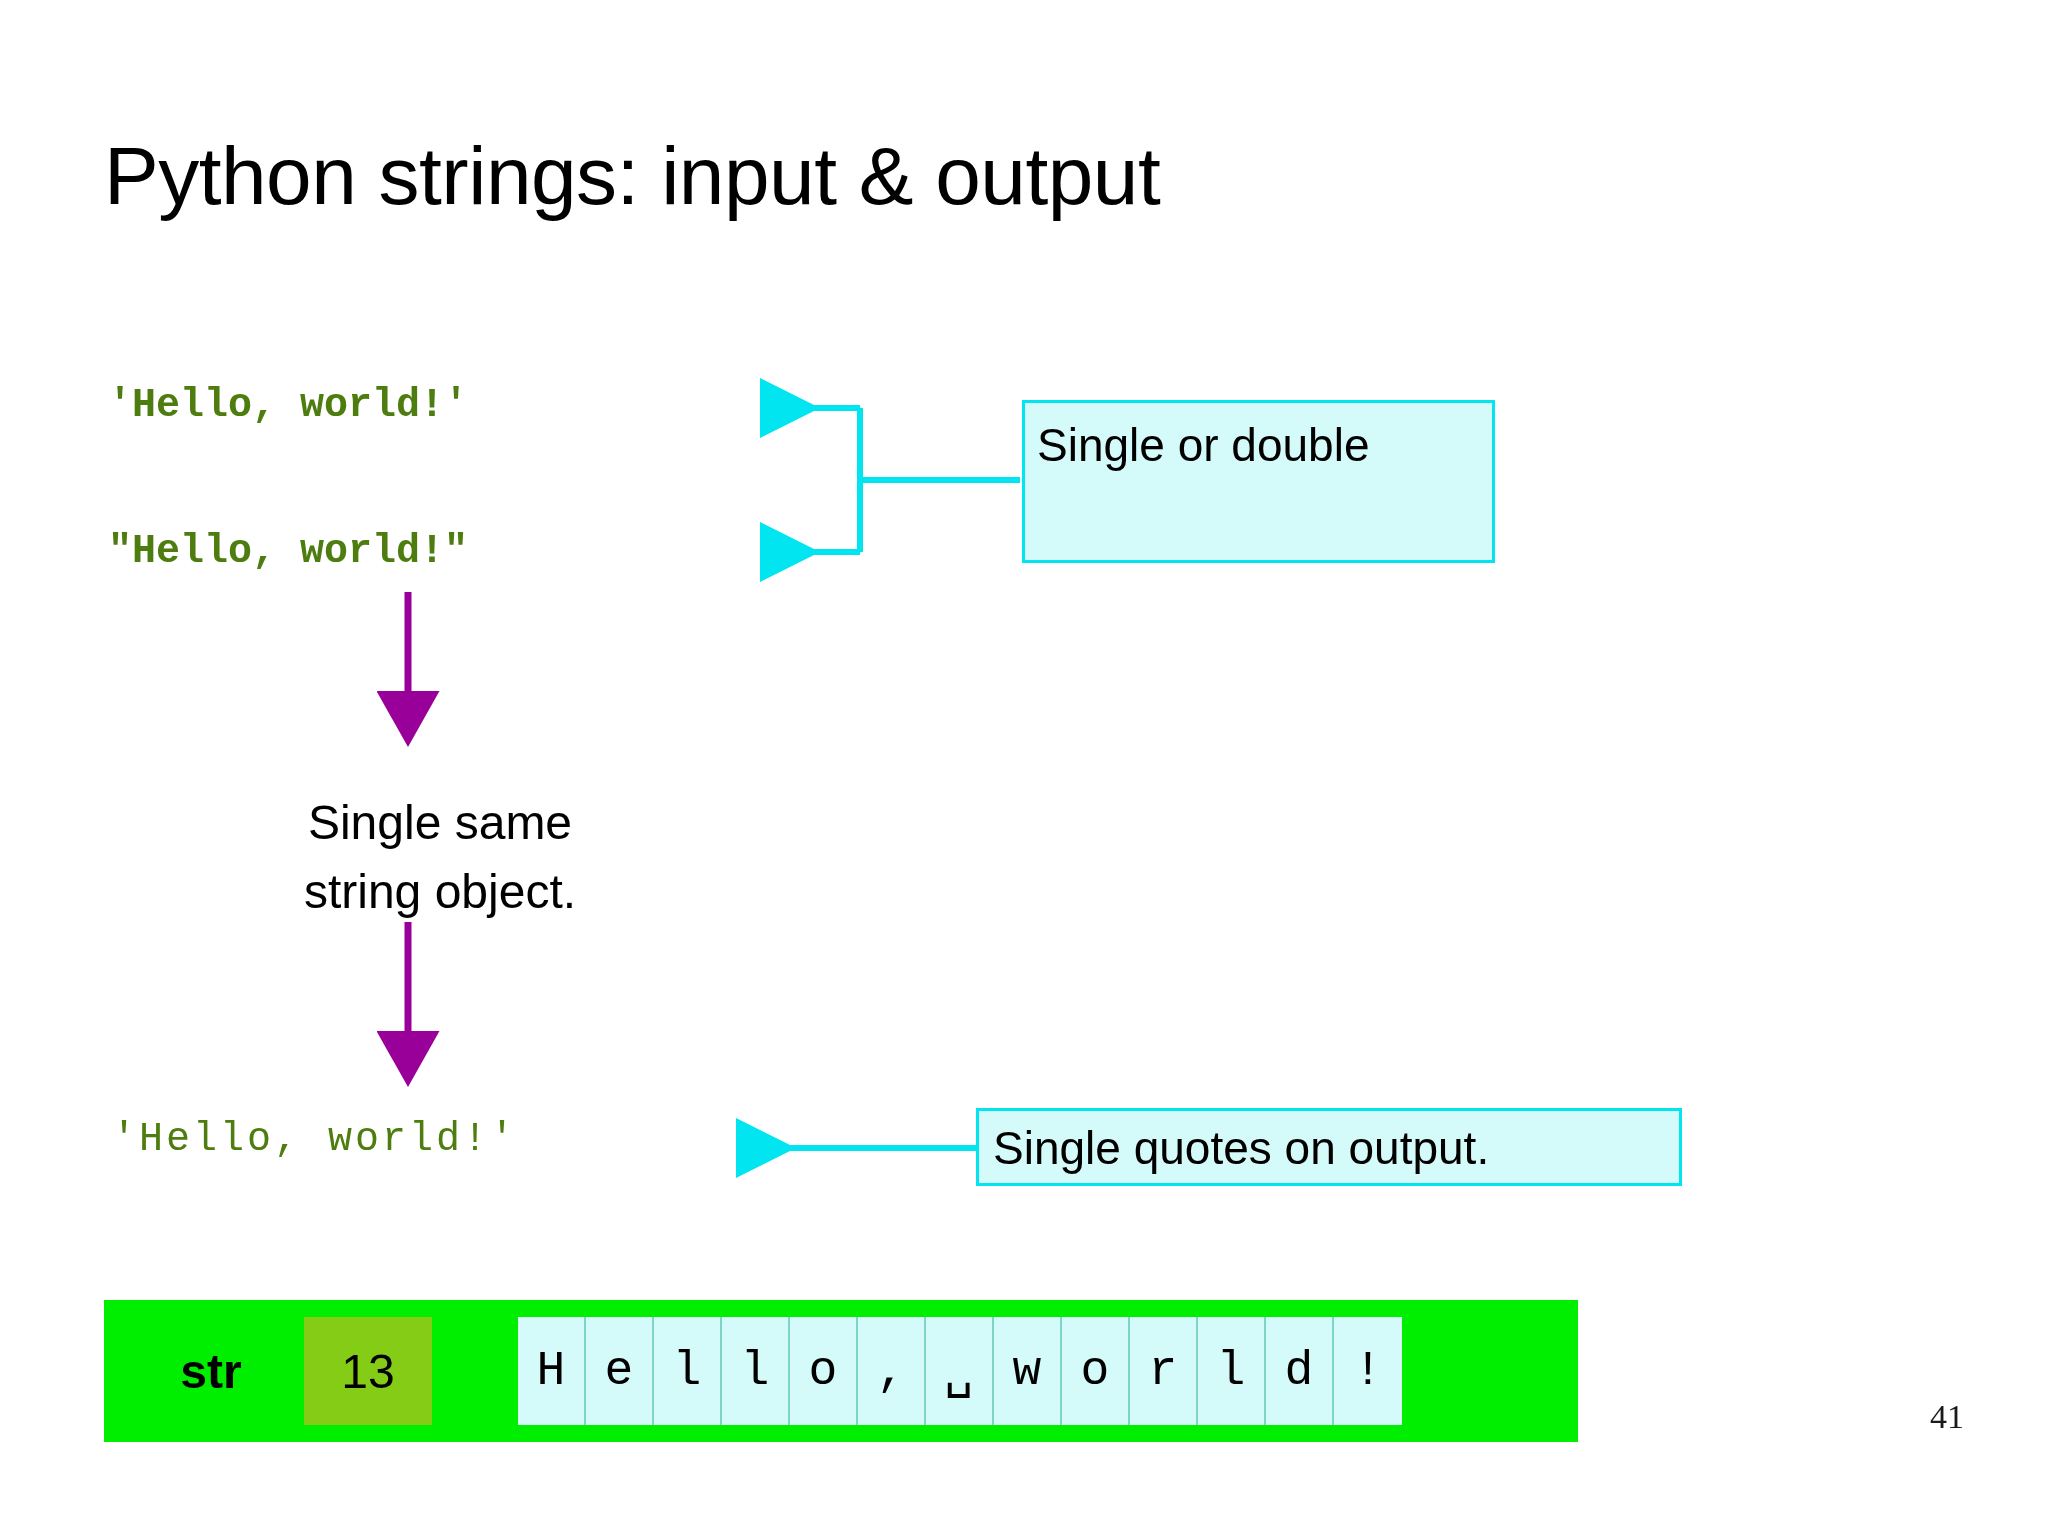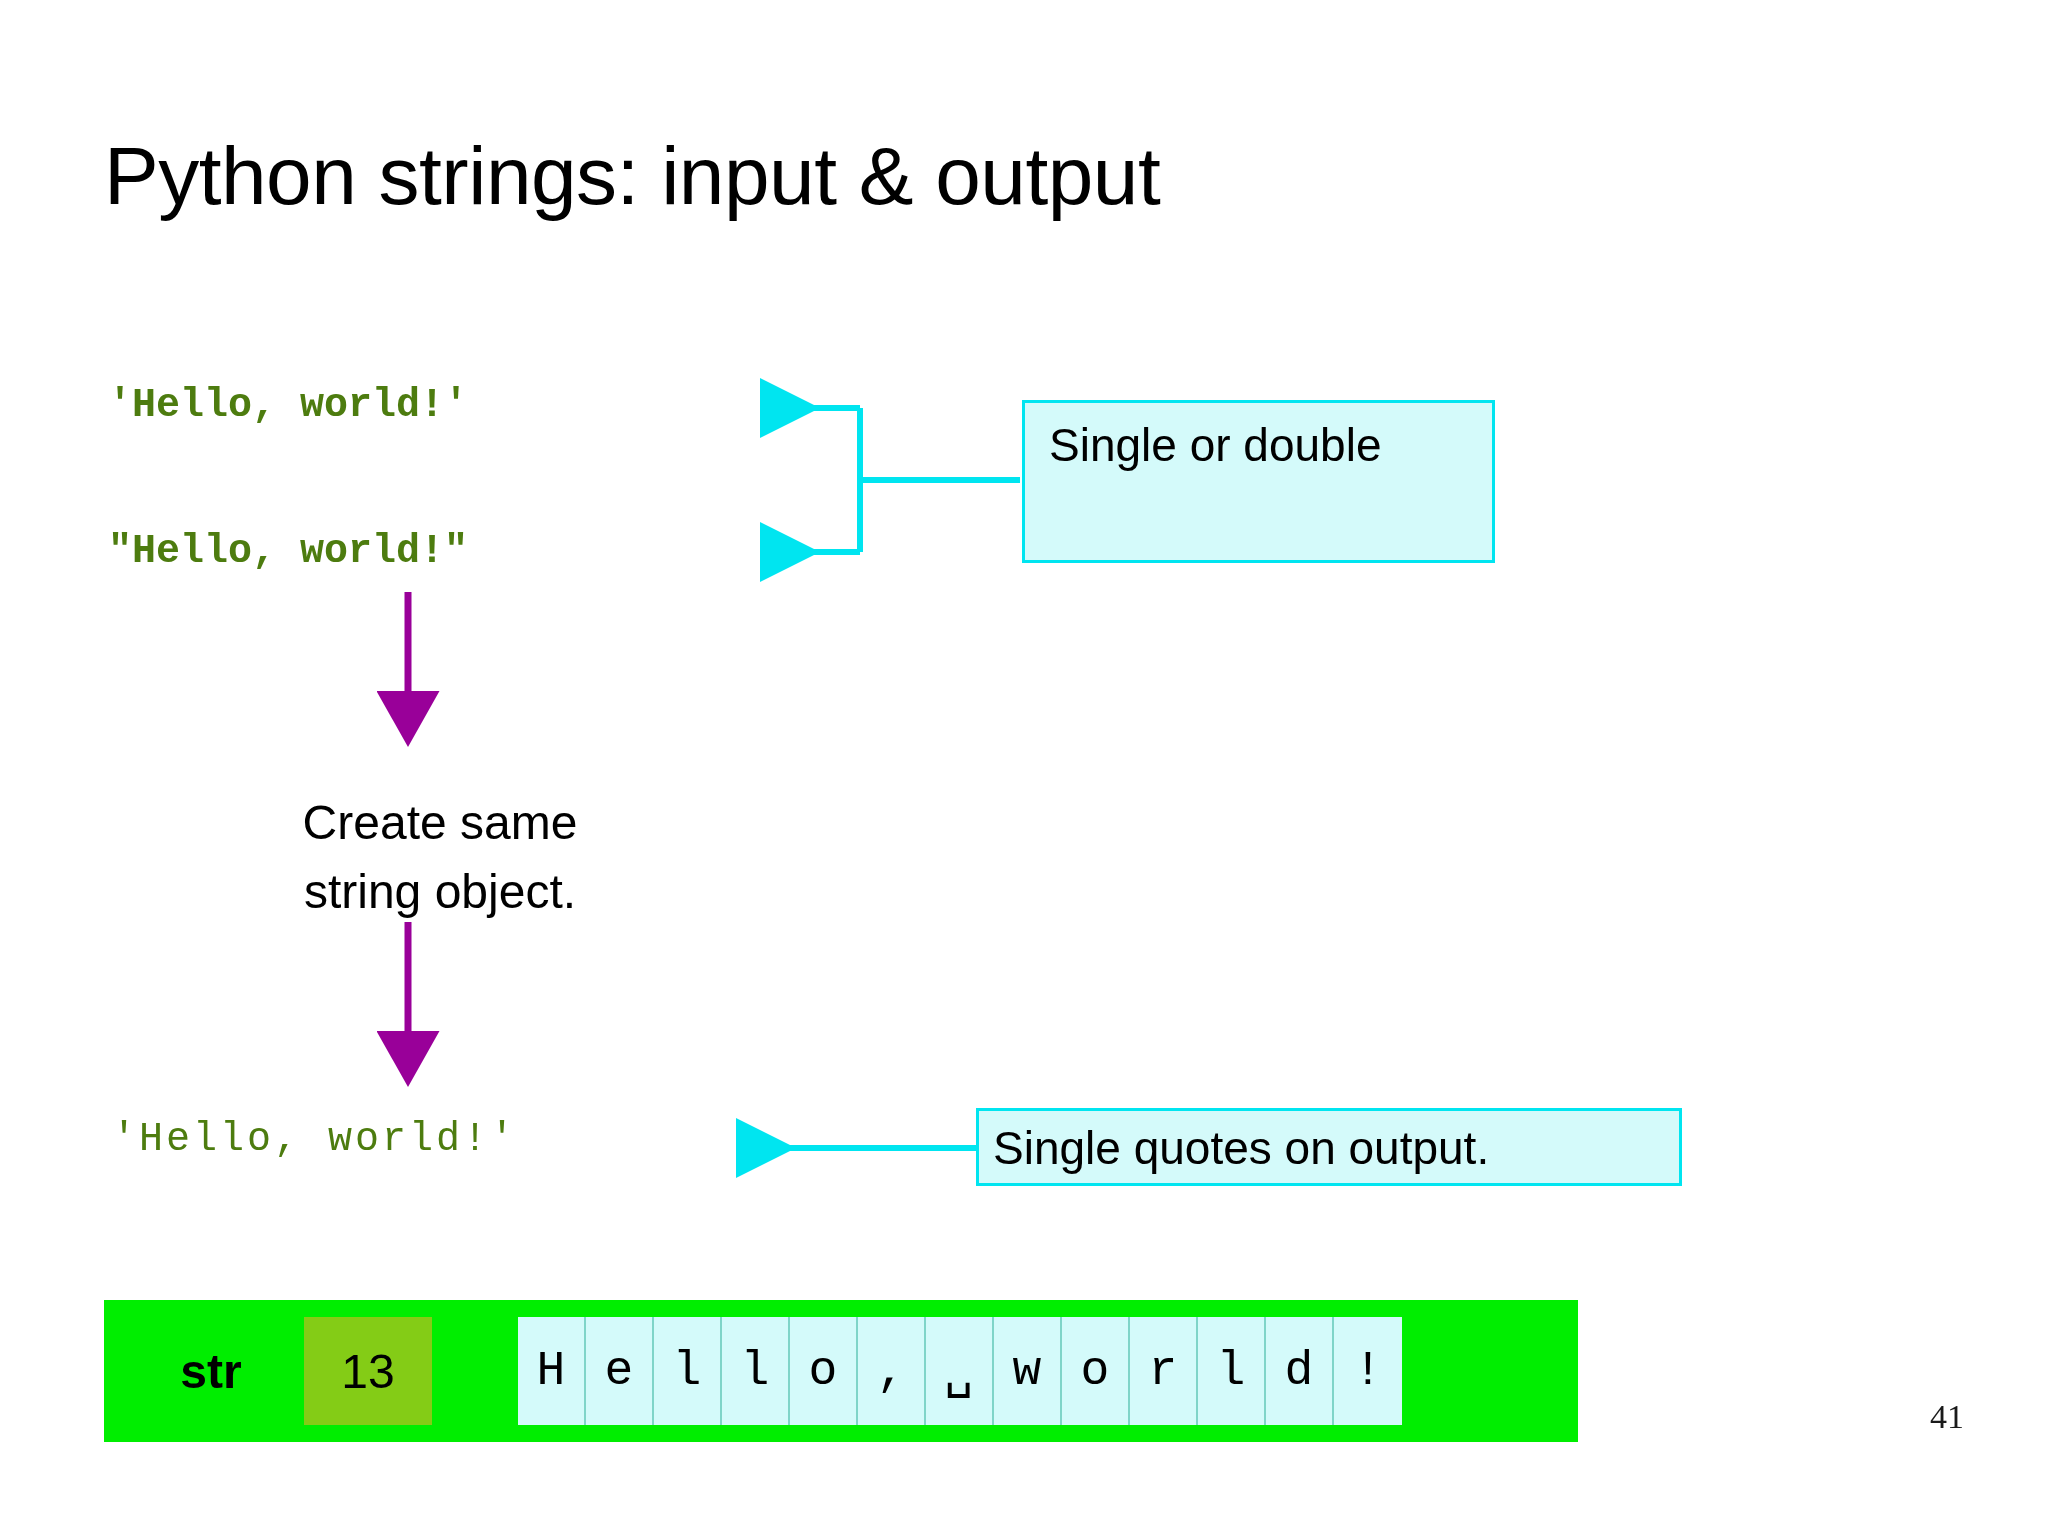--- a/index.html
+++ b/index.html
@@ -58,21 +58,21 @@
   
   .callout {
     position: absolute;
     background: #d4fafa;
     border: 3px solid #00e5f0;
     box-sizing: border-box;
     font-family: "Liberation Sans", sans-serif;
     font-size: 46px;
     line-height: 69px;
     color: #000000;
-    padding: 8px 10px 8px 24px;
+    padding: 8px 10px 8px 12px;
   }
   #callout-input {
     left: 1022px;
     top: 400px;
     width: 473px;
     height: 163px;
   }
   #callout-output {
     left: 976px;
     top: 1108px;
@@ -216,21 +216,21 @@
 
   <div class="callout" id="callout-input">
     <div>Single or double</div>
   </div>
 
   <div class="callout" id="callout-output">
     <div>Single quotes on output.</div>
   </div>
 
   <div id="annotation-create">
-    <div>Create same</div>
+    <div>Single same</div>
     <div>string object.</div>
   </div>
 
   <div id="memory-block">
     <div id="memory-type-label">str</div>
     <div id="memory-length-cell">13</div>
     <div id="memory-chars">
         <div class="char-cell">H</div>
         <div class="char-cell">e</div>
         <div class="char-cell">l</div>

